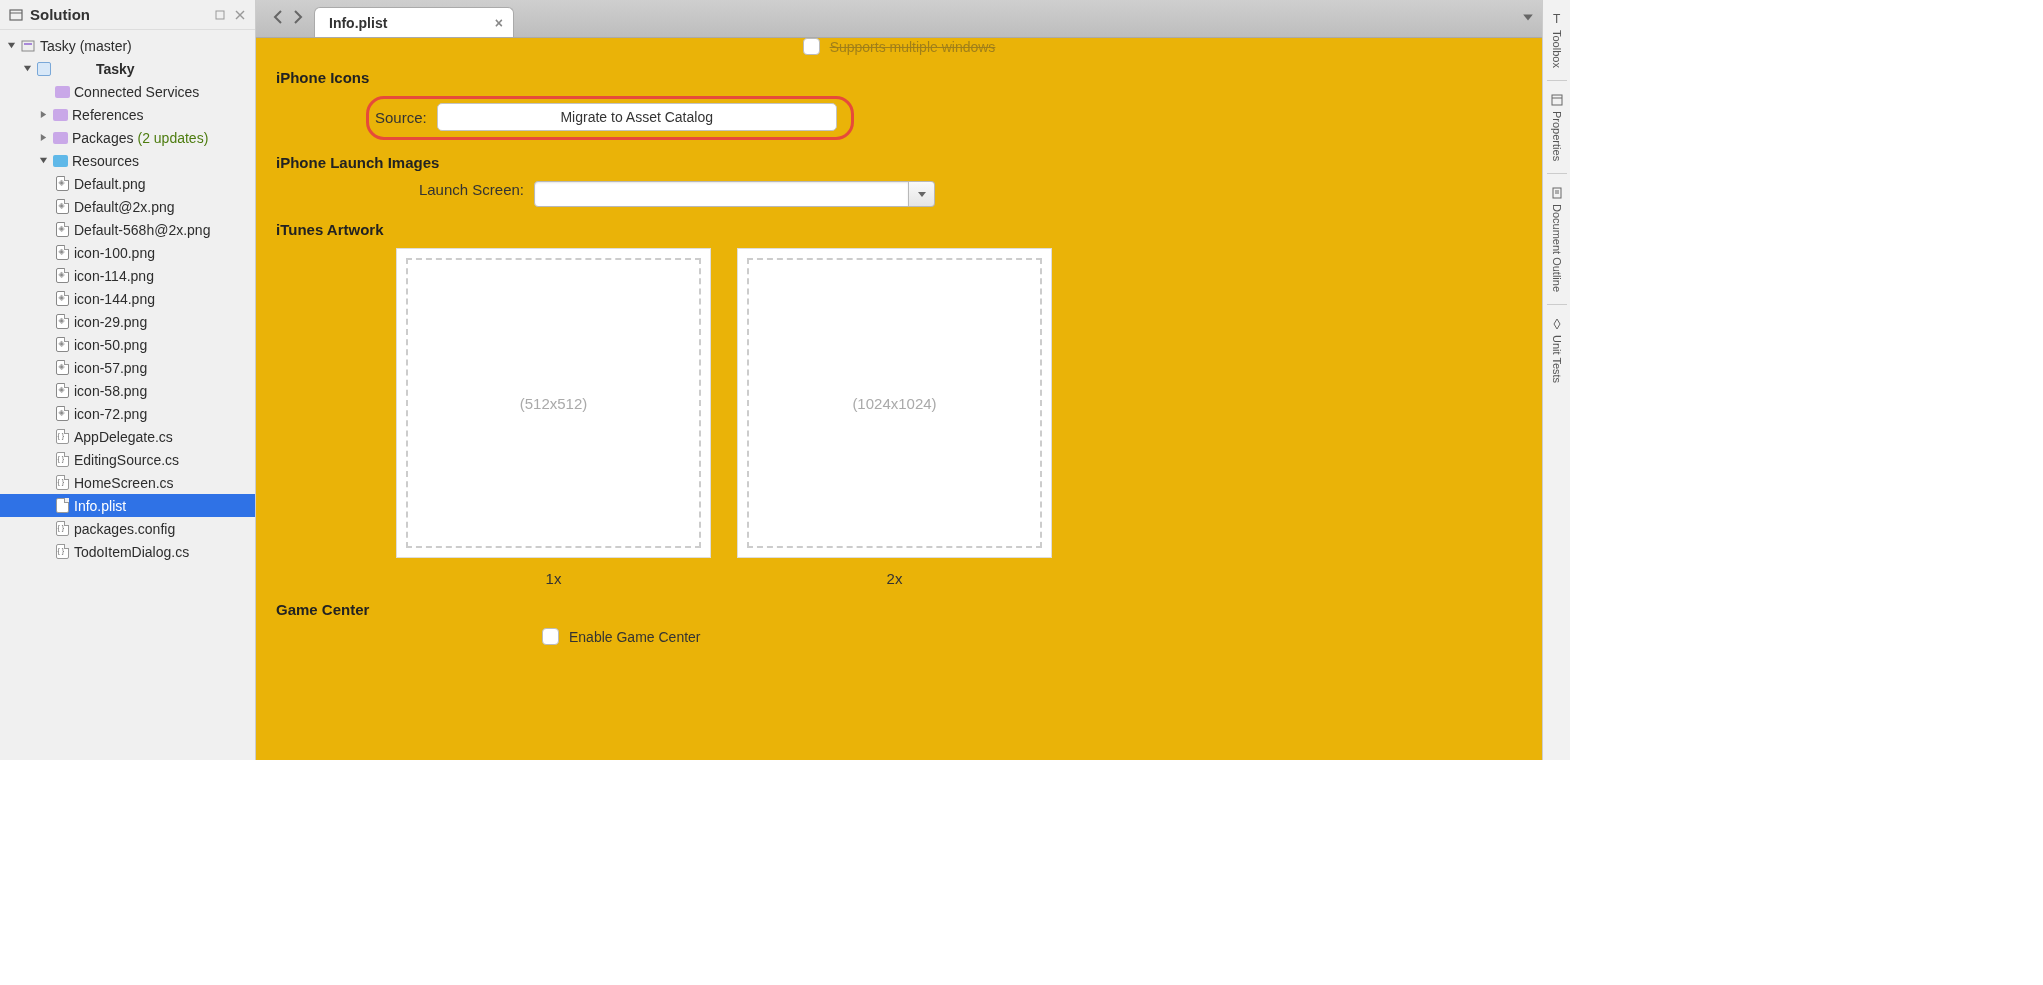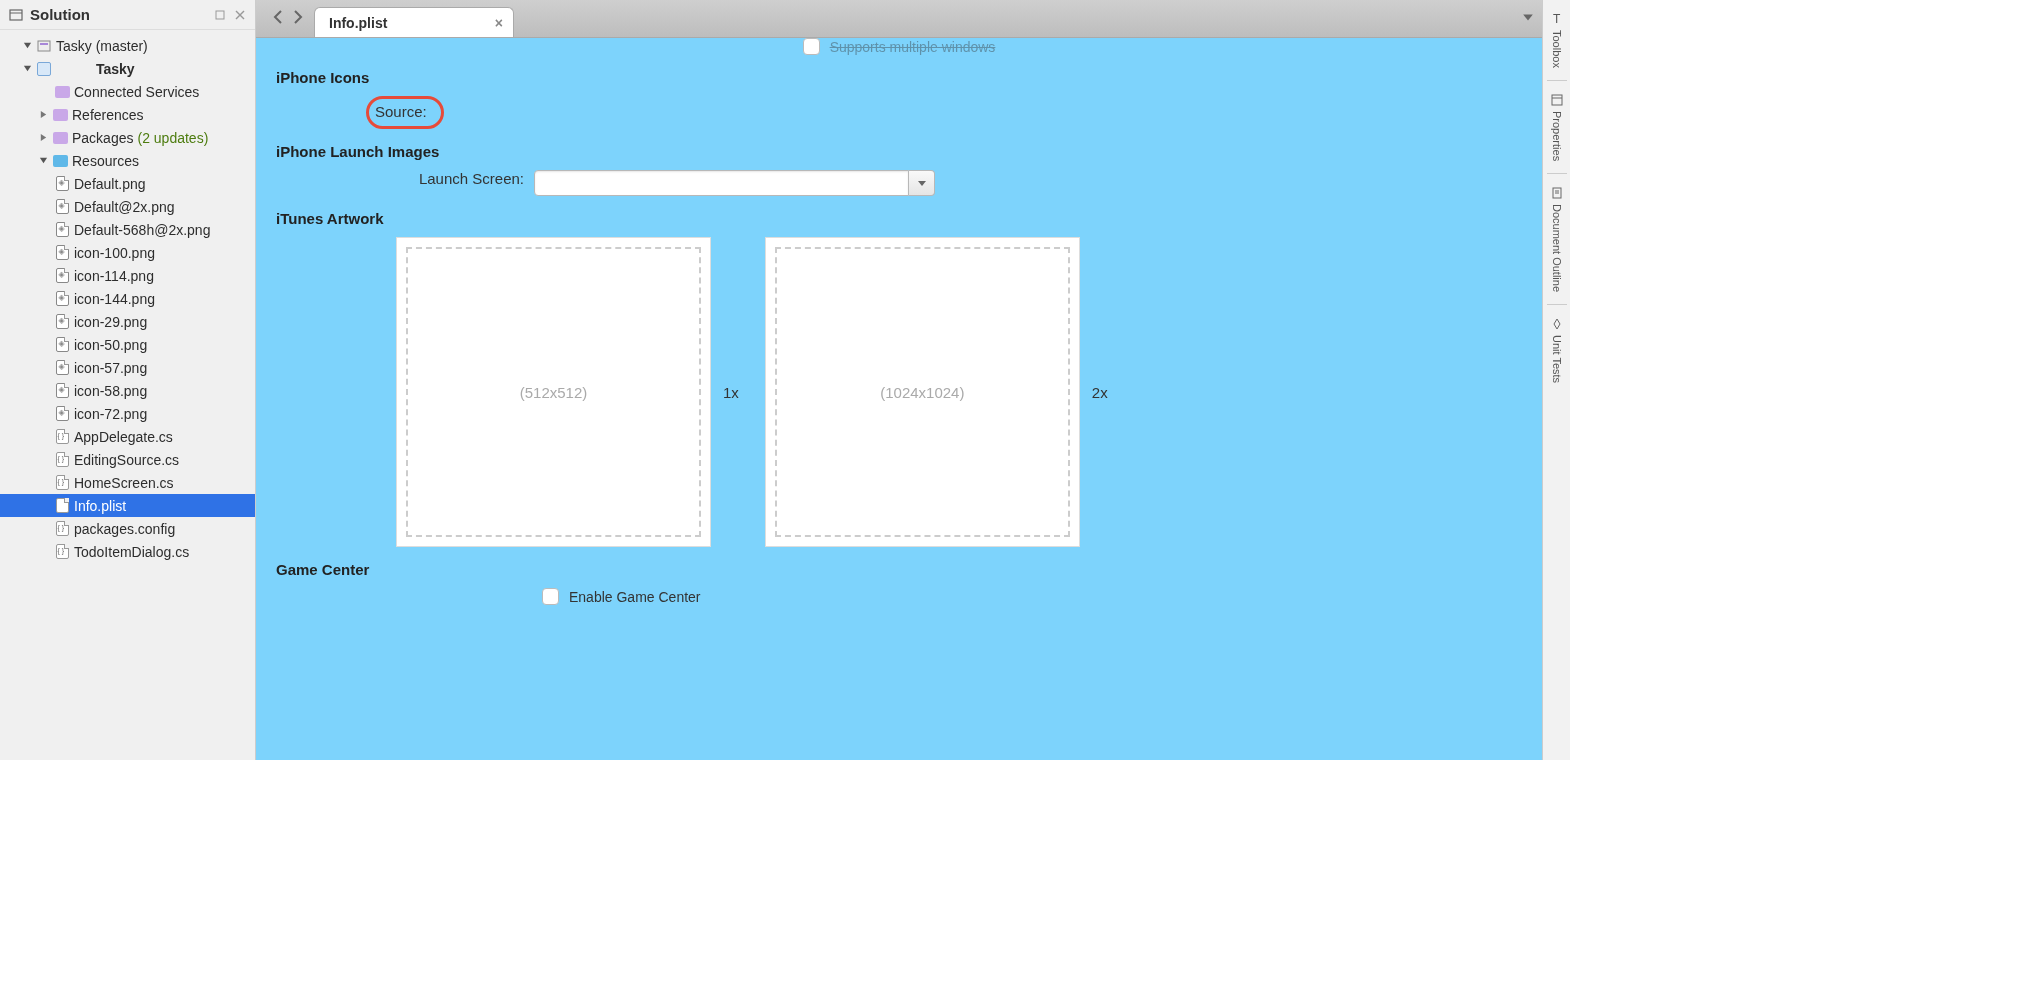--- a/index.html
+++ b/index.html
@@ -40,21 +40,21 @@
     .tree { padding: 4px 0; font-size: 14px; color: #2d2d2d; }
     .tree-row {
       display: flex;
       align-items: center;
       height: 23px;
       gap: 4px;
       padding-right: 6px;
       white-space: nowrap;
     }
     .tree-row.selected { background: #2f72e6; color: #fff; }
-    .indent0 { padding-left: 22px; }
+    .indent0 { padding-left: 6px; }
     .indent1 { padding-left: 22px; }
     .indent2-w { padding-left: 38px; }
     .indent2 { padding-left: 54px; }
     .indent3 { padding-left: 54px; }
     .disclosure {
       width: 10px;
       height: 10px;
       display: inline-flex;
       align-items: center;
       justify-content: center;
@@ -161,21 +161,21 @@
       font-size: 14px;
     }
     .tab-bar .dropdown-arrow {
       position: absolute;
       right: 8px;
       top: 10px;
       color: #666;
     }
     .editor-body {
       flex: 1;
-      background: #7dd3fc;
+      background: #eab308;
       overflow-y: auto;
       padding: 6px 20px 30px 20px;
     }
     .cut-off-row {
       display: flex;
       align-items: center;
       justify-content: center;
       margin-top: -6px;
       gap: 10px;
       color: #555;
@@ -244,21 +244,21 @@
       border-radius: 0 4px 4px 0;
       display: flex;
       align-items: center;
       justify-content: center;
     }
     .artwork-grid {
       display: flex;
       gap: 26px;
       margin: 10px 0 8px 120px;
     }
-    .artwork-cell { display: flex; flex-direction: row; align-items: center; gap: 12px; }
+    .artwork-cell { display: flex; flex-direction: column; align-items: center; gap: 12px; }
     .artwork-well {
       width: 315px;
       height: 310px;
       background: #fff;
       border: 1px solid #ddd;
       display: flex;
       align-items: center;
       justify-content: center;
       padding: 9px;
     }
@@ -536,20 +536,21 @@
   <div class="editor-body">
     <div class="cut-off-row">
       <span class="checkbox"></span>
       <span style="text-decoration: line-through; color:#333; opacity:0.4">Supports multiple windows</span>
     </div>
 
     <h3 class="section">iPhone Icons</h3>
 
     <div class="highlight-ring">
       <span class="form-label" style="width:auto">Source:</span>
+      <button class="wide-button">Migrate to Asset Catalog</button>
     </div>
 
     <h3 class="section">iPhone Launch Images</h3>
 
     <div class="form-row">
       <span class="form-label" style="width:248px">Launch Screen:</span>
       <div class="combo">
         <div class="combo-input"></div>
         <div class="combo-btn">
           <svg width="10" height="10" viewBox="0 0 10 10">

